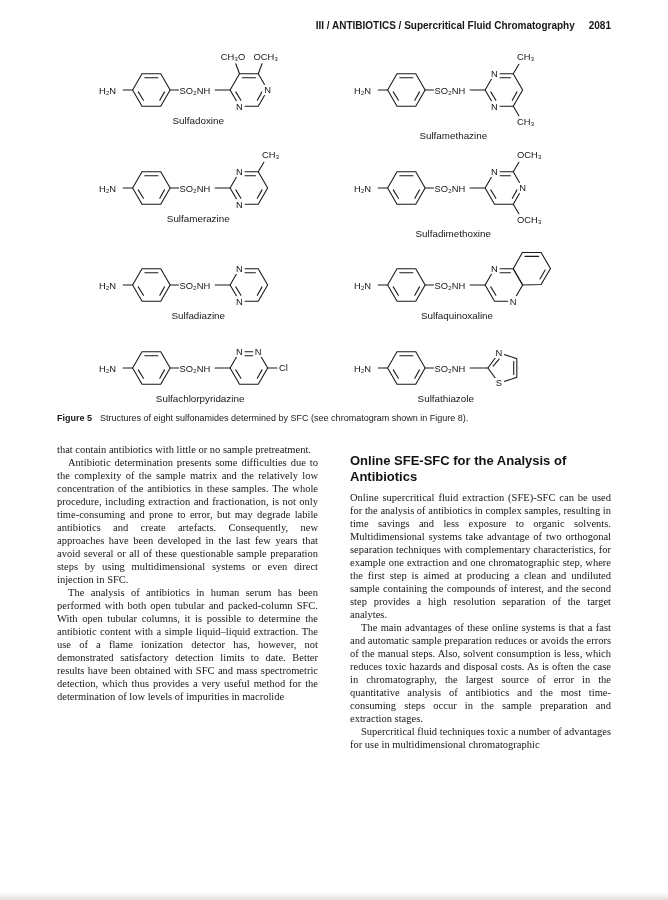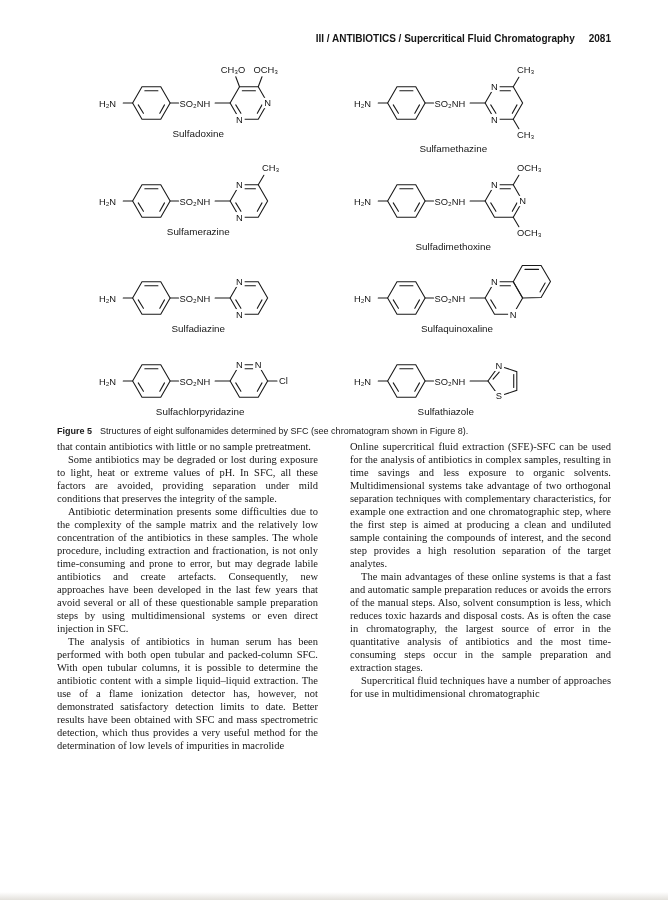--- a/index.html
+++ b/index.html
@@ -6,21 +6,21 @@
   body {
     width: 668px; height: 900px;
     background: #ffffff;
     font-family: "Liberation Serif", serif;
     color: #161616;
     overflow: hidden;
   }
   .page {
     position: relative;
     width: 668px; height: 900px;
-    padding: 33px 57px 0 57px;
+    padding: 20px 57px 0 57px;
     box-sizing: border-box;
   }
   .running-header {
     display: flex;
     justify-content: flex-end;
     align-items: baseline;
     gap: 14px;
     font-family: "Liberation Sans", sans-serif;
     font-weight: bold;
     font-size: 10px;
@@ -50,21 +50,21 @@
   .figure-caption {
     font-family: "Liberation Sans", sans-serif;
     font-size: 9px;
     margin-top: 8px;
     color: #1a1a1a;
   }
   .figure-caption b { font-weight: bold; margin-right: 8px; }
   .body-columns {
     display: flex;
     gap: 32px;
-    margin-top: 4px;
+    margin-top: 20px;
     font-size: 10.5px;
     line-height: 13px;
     text-align: justify;
   }
   .col { width: 267px; }
   .col p { margin: 0; }
   .col p.indent { text-indent: 11px; }
   h2.section {
     font-family: "Liberation Sans", sans-serif;
     font-weight: bold;
@@ -312,25 +312,25 @@
 
   </div>
 
   <div class="figure-caption">
     <b>Figure 5</b><span>Structures of eight sulfonamides determined by SFC (see chromatogram shown in Figure 8).</span>
   </div>
 
   <div class="body-columns">
     <div class="col">
       <p>that contain antibiotics with little or no sample pretreatment.</p>
-      <p class="indent">Some antibiotics may be degraded or lost during exposure to light, heat or extreme values of pH. In SFC, all these factors are avoided, providing separation under mild conditions that preserves the integrity of the sample.</p>
       <p class="indent">Antibiotic determination presents some difficulties due to the complexity of the sample matrix and the relatively low concentration of the antibiotics in these samples. The whole procedure, including extraction and fractionation, is not only time-consuming and prone to error, but may degrade labile antibiotics and create artefacts. Consequently, new approaches have been developed in the last few years that avoid several or all of these questionable sample preparation steps by using multidimensional systems or even direct injection in SFC.</p>
       <p class="indent">The analysis of antibiotics in human serum has been performed with both open tubular and packed-column SFC. With open tubular columns, it is possible to determine the antibiotic content with a simple liquid–liquid extraction. The use of a flame ionization detector has, however, not demonstrated satisfactory detection limits to date. Better results have been obtained with SFC and mass spectrometric detection, which thus provides a very useful method for the determination of low levels of impurities in macrolide</p>
     </div>
     <div class="col">
+      <h2 class="section">Online SFE-SFC for the Analysis of Antibiotics</h2>
       <p>Online supercritical fluid extraction (SFE)-SFC can be used for the analysis of antibiotics in complex samples, resulting in time savings and less exposure to organic solvents. Multidimensional systems take advantage of two orthogonal separation techniques with complementary characteristics, for example one extraction and one chromatographic step, where the first step is aimed at producing a clean and undiluted sample containing the compounds of interest, and the second step provides a high resolution separation of the target analytes.</p>
       <p class="indent">The main advantages of these online systems is that a fast and automatic sample preparation reduces or avoids the errors of the manual steps. Also, solvent consumption is less, which reduces toxic hazards and disposal costs. As is often the case in chromatography, the largest source of error in the quantitative analysis of antibiotics and the most time-consuming steps occur in the sample preparation and extraction stages.</p>
-      <p class="indent">Supercritical fluid techniques have a number of approaches for use in multidimensional chromatographic</p>
+      <p class="indent">Supercritical fluid techniques toxic a number of advantages for use in multidimensional chromatographic</p>
     </div>
   </div>
 
   <div class="scan-edge"></div>
 </div>
 
 </body></html>

